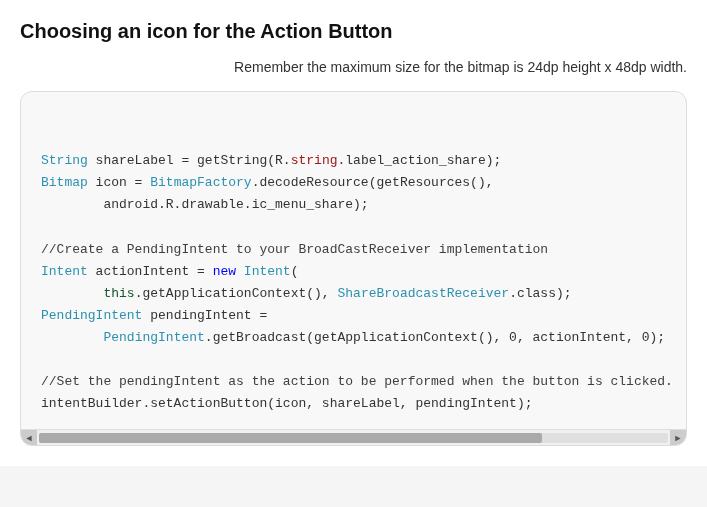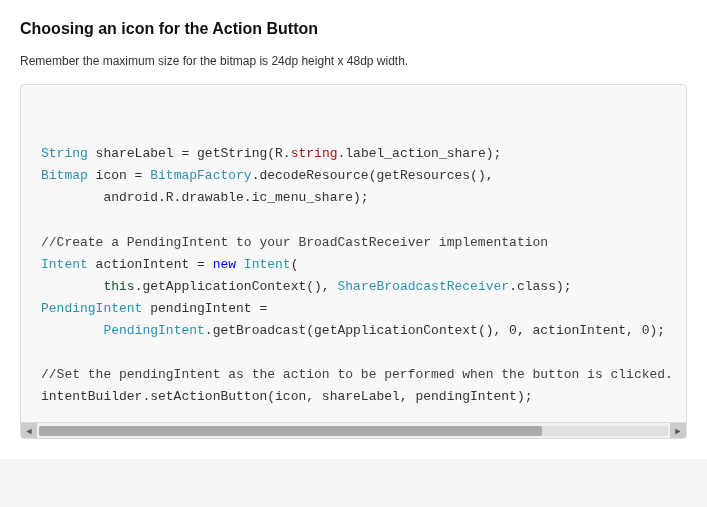--- a/index.html
+++ b/index.html
@@ -13,40 +13,41 @@
       width: 707px;
       min-height: 507px;
       overflow-x: hidden;
     }
     .page-container {
       background: #ffffff;
       padding: 20px 20px 10px 20px;
       width: 707px;
     }
     .heading {
-      font-size: 16px;
+      font-size: 20px;
       font-weight: bold;
       color: #111111;
       margin-bottom: 16px;
     }
     .description {
       font-size: 14px;
       color: #333333;
       line-height: 1.5;
       margin-bottom: 12px;
     }
     .note {
-      font-size: 12px;
+      font-size: 14px;
       color: #333333;
       margin-bottom: 16px;
+      text-align: right;
     }
     .code-block-wrapper {
       background: #f8f8f8;
       border: 1px solid #dddddd;
-      border-radius: 4px;
+      border-radius: 12px;
       overflow: hidden;
       margin-bottom: 10px;
     }
     .code-scroll-container {
       overflow-x: auto;
       overflow-y: hidden;
     }
     .code-block {
       padding: 14px 20px;
       font-family: 'Courier New', Courier, monospace;

